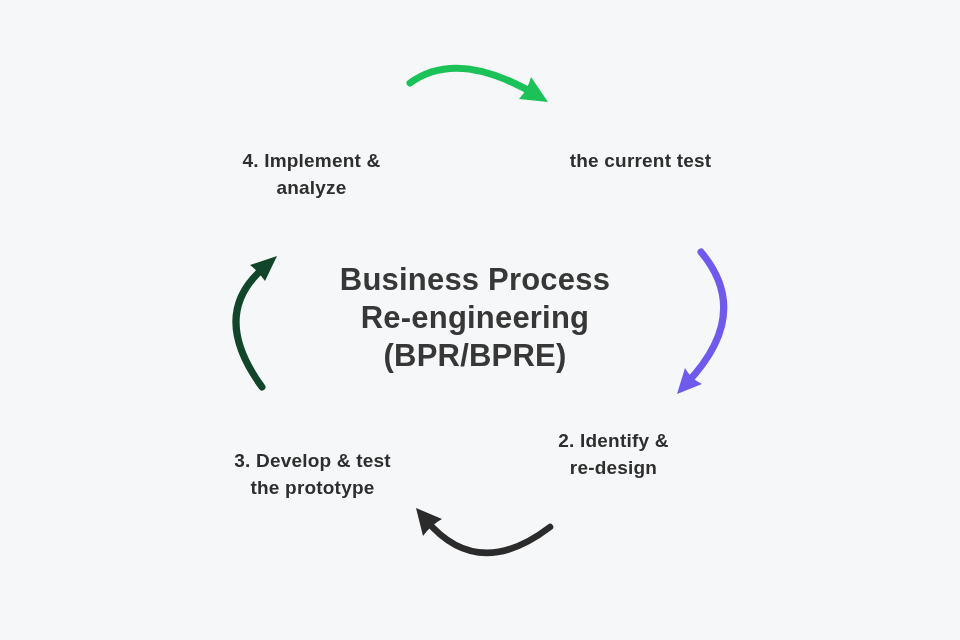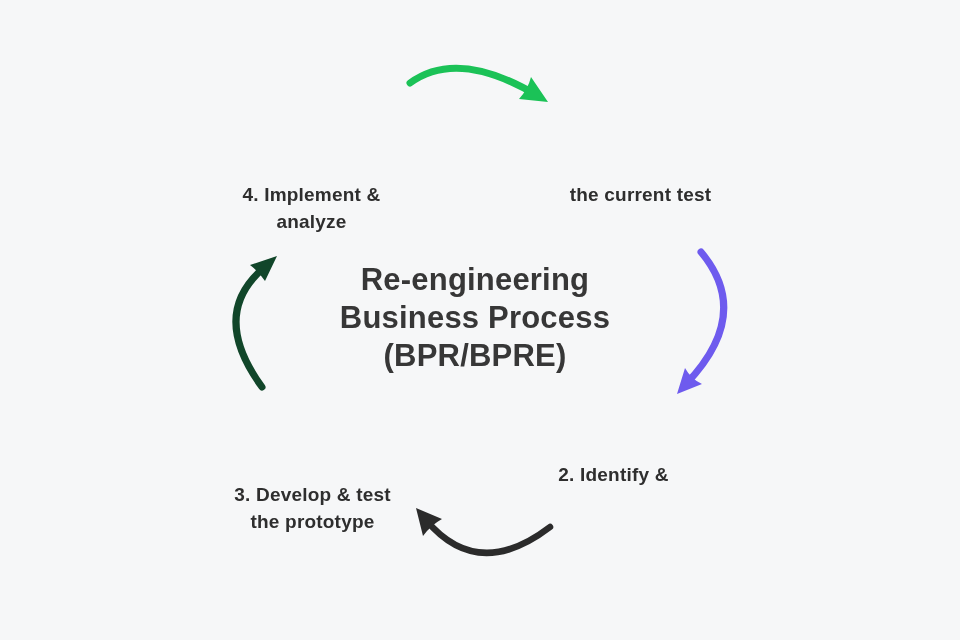--- a/index.html
+++ b/index.html
@@ -31,21 +31,20 @@
   }
   .step-label {
     position: absolute;
     width: 205px;
     text-align: center;
     font-size: 19px;
     font-weight: bold;
     line-height: 27px;
     color: #2e2e2e;
     letter-spacing: 0.2px;
-    margin-top: 34px;
   }
   .step-1 { left: 538px; top: 147px; }
   .step-2 { left: 511px; top: 427px; }
   .step-3 { left: 210px; top: 447px; }
   .step-4 { left: 209px; top: 147px; }
   .arrow-svg {
     position: absolute;
     overflow: visible;
   }
   .arrow-top    { left: 400px; top: 50px;  }
@@ -56,31 +55,32 @@
     fill: none;
     stroke-linecap: round;
   }
 </style>
 </head>
 <body>
 
 <div class="canvas">
 
   <div class="center-title">
+    <div>Business Process</div>
     <div>Re-engineering</div>
-    <div>Business Process</div>
     <div>(BPR/BPRE)</div>
   </div>
 
   <div class="step-label step-1">
     <div>the current test</div>
   </div>
 
   <div class="step-label step-2">
     <div>2. Identify &amp;</div>
+    <div>re-design</div>
   </div>
 
   <div class="step-label step-3">
     <div>3. Develop &amp; test</div>
     <div>the prototype</div>
   </div>
 
   <div class="step-label step-4">
     <div>4. Implement &amp;</div>
     <div>analyze</div>

